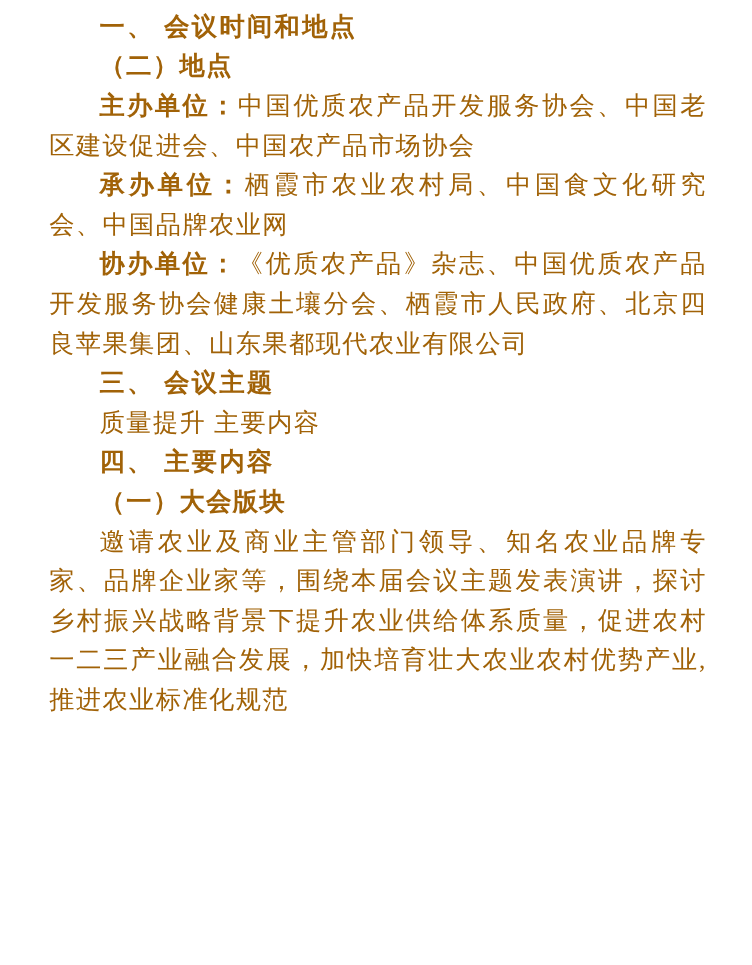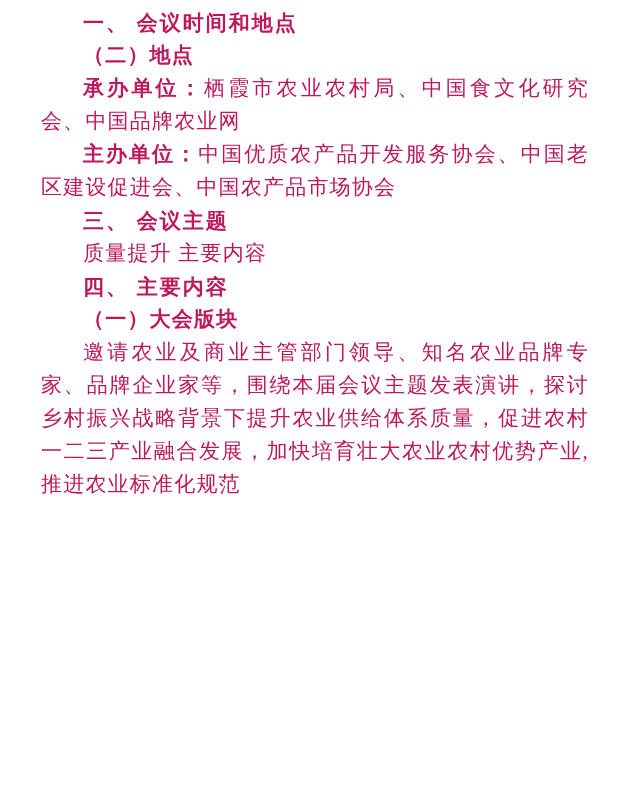--- a/index.html
+++ b/index.html
@@ -10,21 +10,21 @@
     width: 627px;
     height: 804px;
     overflow: hidden;
     background: #ffffff;
   }
   .doc {
     box-sizing: border-box;
     width: 627px;
     height: 768px;
     padding: 6px 38px 0 41px;
-    color: #be185d;
+    color: #a16207;
     font-family: "Liberation Serif", "DejaVu Serif", serif;
     font-size: 21px;
     line-height: 33px;
     letter-spacing: 1.2px;
   }
   .para, .h1, .h2 {
     margin: 0;
     padding: 0;
     text-indent: 2em;
     text-align: justify;
@@ -54,24 +54,25 @@
 <div class="doc">
 
   <div class="h1">一、 会议时间和地点</div>
 
 
 
   <div class="h2">（二）地点</div>
 
 
 
+  <p class="para"><span class="lbl">主办单位：</span><span>中国优质农产品开发服务协会、中国老区建设促进会、中国农产品市场协会</span></p>
+
   <p class="para"><span class="lbl">承办单位：</span><span>栖霞市农业农村局、中国食文化研究会、中国品牌农业网</span></p>
 
-  <p class="para"><span class="lbl">主办单位：</span><span>中国优质农产品开发服务协会、中国老区建设促进会、中国农产品市场协会</span></p>
-
+  <p class="para"><span class="lbl">协办单位：</span><span>《优质农产品》杂志、中国优质农产品开发服务协会健康土壤分会、栖霞市人民政府、北京四良苹果集团、山东果都现代农业有限公司</span></p>
 
   <div class="h1">三、 会议主题</div>
 
   <p class="para">质量提升 主要内容</p>
 
   <div class="h1">四、 主要内容</div>
 
   <div class="h2">（一）大会版块</div>
 
 

